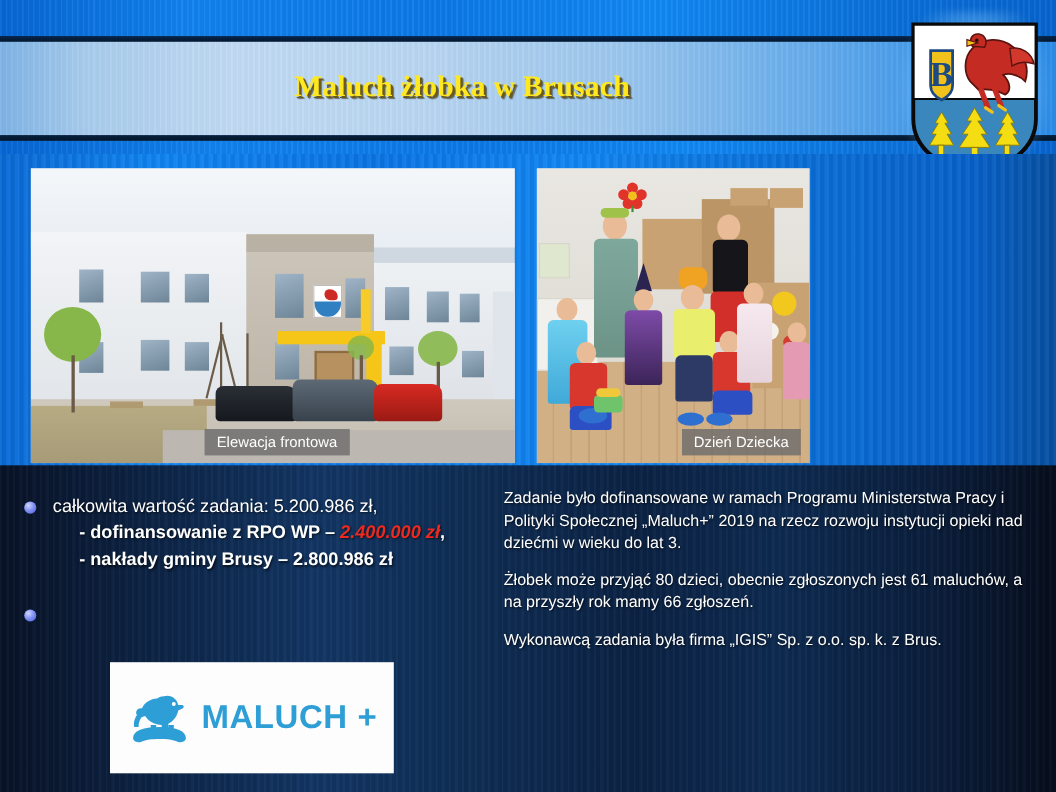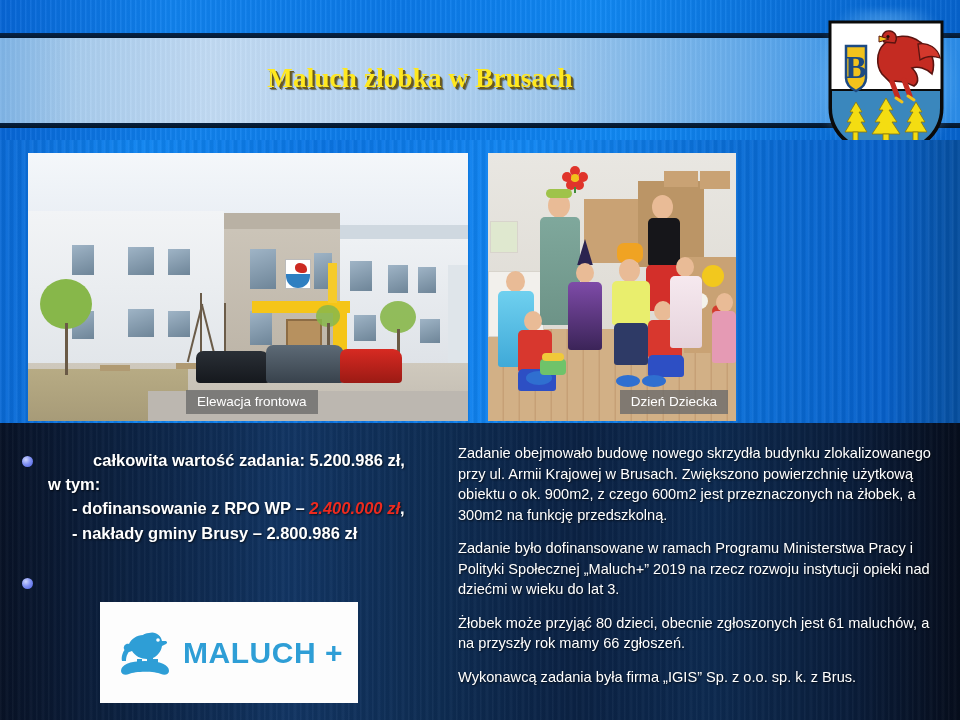--- a/index.html
+++ b/index.html
@@ -180,23 +180,22 @@
   
   .bullets { position:absolute; left:0; top:448px; width:450px; }
   .b-row   { position:relative; }
   .dot {
     position:absolute; left:22px; top:8px; width:11px; height:11px;
     border-radius:50%;
     background:radial-gradient(circle at 35% 32%, #cdd6ff 0%, #7f8ff2 48%, #4a5ee0 100%);
   }
   .b-text {
     margin-left:48px; color:#ffffff; font-size:16.5px; line-height:24px;
-    font-weight:bold;
+    font-weight:normal;
     text-shadow:1px 1px 2px rgba(0,0,0,0.65);
-    text-align:center;
   }
   .b-sub { margin-left:48px; color:#fff; font-size:16.5px; line-height:24px;
            font-weight:bold; text-shadow:1px 1px 2px rgba(0,0,0,0.65); }
   .b-ind { margin-left:72px; color:#fff; font-size:16.5px; line-height:25px;
            font-weight:bold; text-shadow:1px 1px 2px rgba(0,0,0,0.65); }
   .amt-red   { color:#ec2a1f;font-style:italic; }
   .amt-green { color:#32c83f; }
 
   
   #maluch {
@@ -430,21 +429,20 @@
          border-radius:4px; background:#f0c93a;"></div>
 
     <div class="cap" id="cap-right">Dzień Dziecka</div>
   </div>
 
   <div class="bullets">
 
     <div class="b-row">
       <div class="dot"></div>
       <div class="b-text">całkowita wartość zadania:  5.200.986 zł,</div>
-      <div class="b-sub">w tym:</div>
       <div class="b-ind">
         <span>- dofinansowanie z RPO WP  – </span><span class="amt-red">2.400.000 zł</span><span>,</span>
       </div>
       <div class="b-ind">- nakłady gminy Brusy – 2.800.986 zł</div>
     </div>
 
     <div class="b-row" style="margin-top:24px;">
       <div class="dot"></div>
     </div>
   </div>
@@ -463,19 +461,18 @@
         <path d="M22 34 L22 42 L27 42 L27 34 Z"></path>
         <path d="M38 34 L38 42 L43 42 L43 34 Z"></path>
         <path d="M6 46 C6 40 14 36 30 36 C46 36 54 40 54 46
                  C54 49 50 51 46 49 C40 46 20 46 14 49 C10 51 6 49 6 46 Z"></path>
       </g>
     </svg>
     <span class="maluch-text">MALUCH +</span>
   </div>
 
   <div class="paras">
-    <div class="para">Zadanie obejmowało budowę nowego skrzydła budynku zlokalizowanego przy ul. Armii Krajowej w Brusach. Zwiększono powierzchnię użytkową obiektu o ok. 900m2, z czego 600m2 jest przeznaczonych  na żłobek, a 300m2 na funkcję przedszkolną.</div>
     <div class="para">Zadanie było dofinansowane w ramach Programu Ministerstwa Pracy i Polityki Społecznej „Maluch+” 2019 na rzecz rozwoju instytucji  opieki nad dziećmi w wieku do lat 3.</div>
     <div class="para">Żłobek może przyjąć 80 dzieci, obecnie zgłoszonych  jest 61 maluchów,  a na przyszły  rok mamy 66 zgłoszeń.</div>
     <div class="para">Wykonawcą zadania była firma „IGIS”  Sp. z o.o. sp. k. z Brus.</div>
   </div>
 
 </div>
 
 </body></html>

